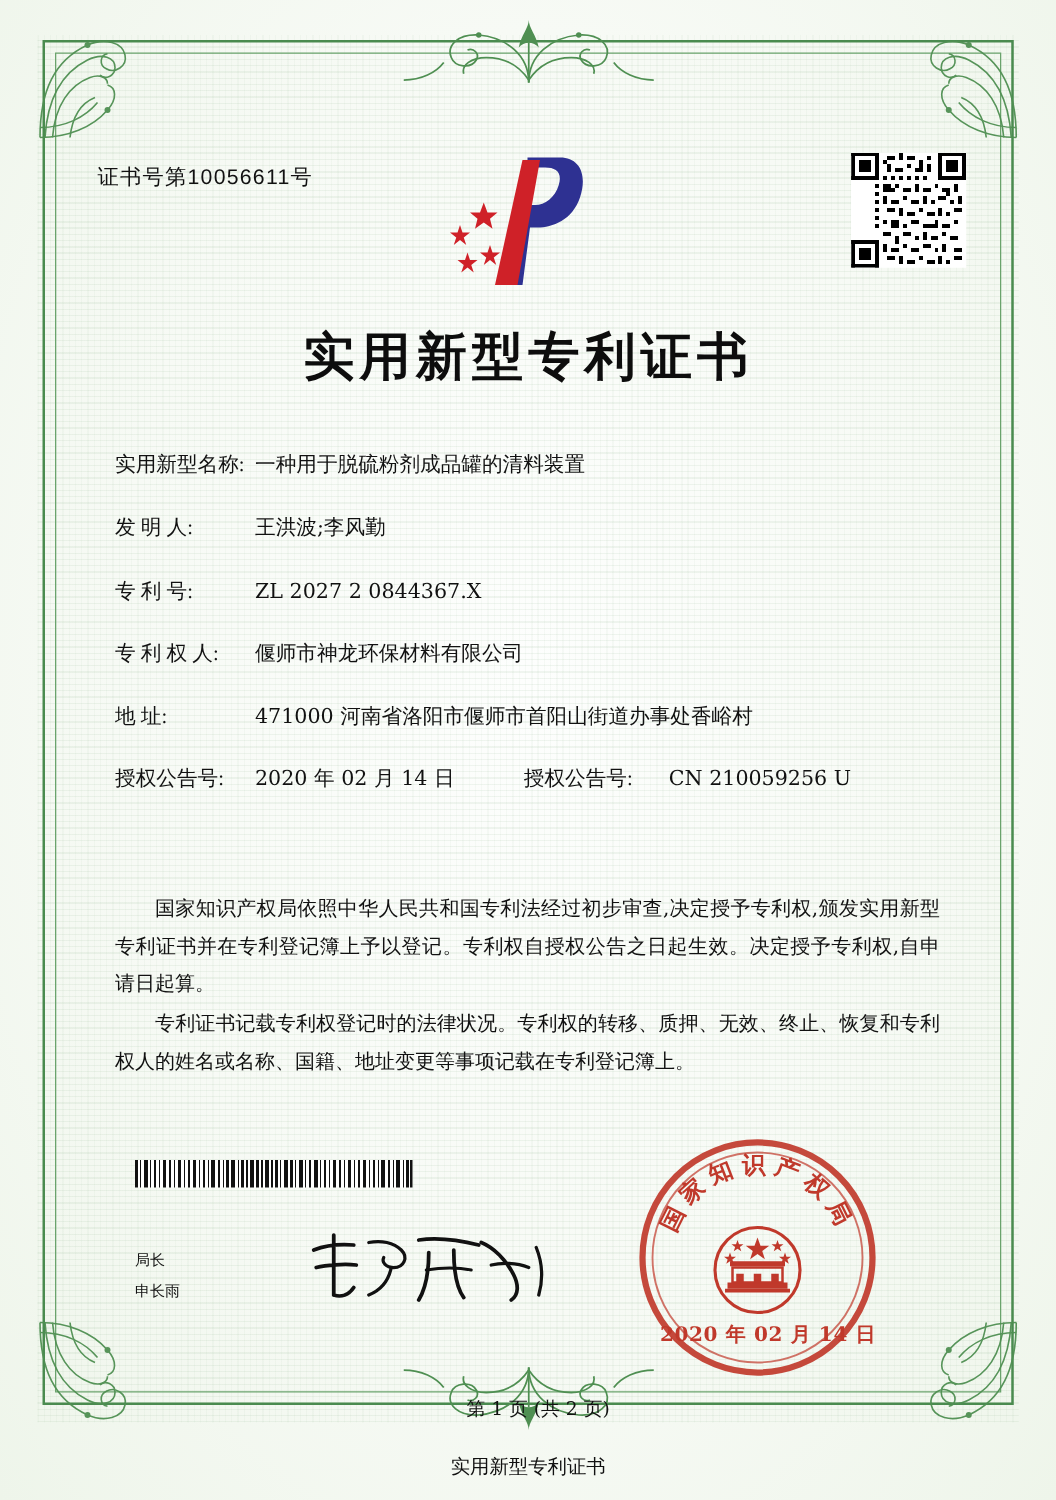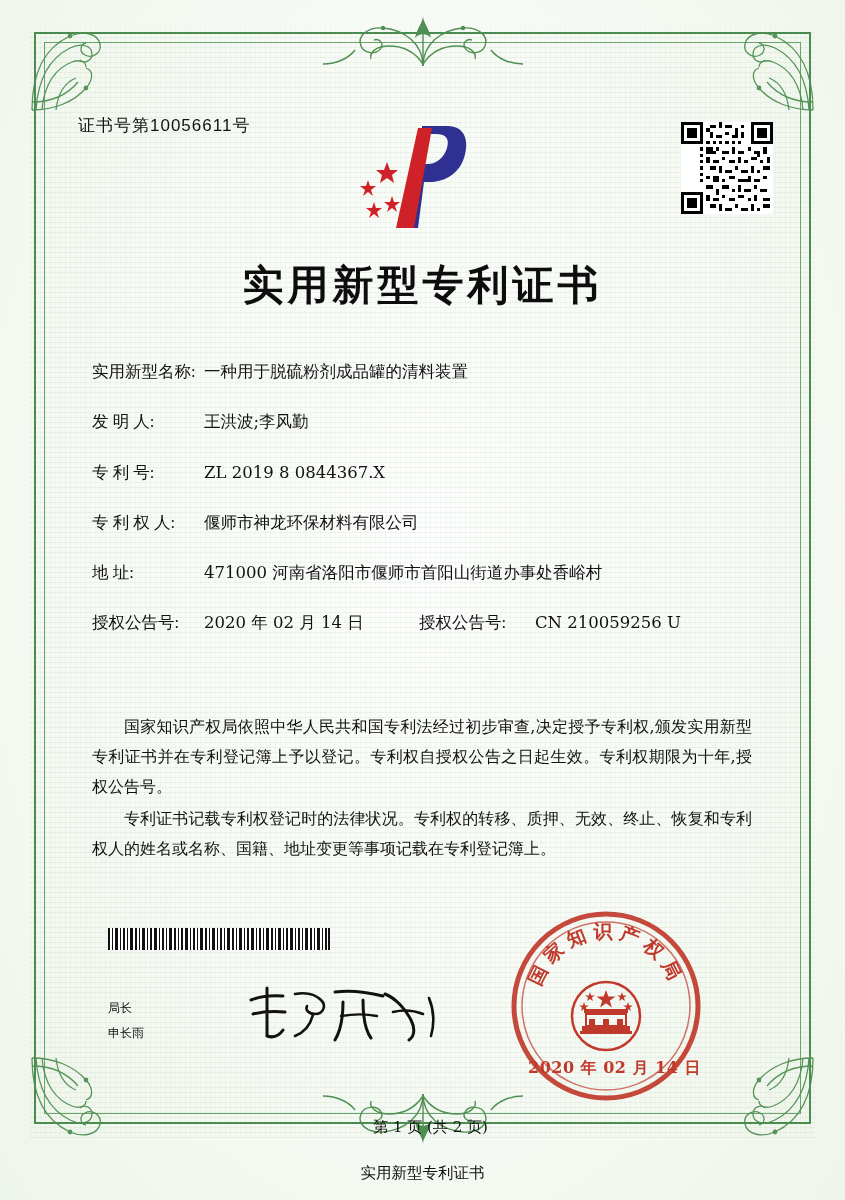--- a/index.html
+++ b/index.html
@@ -83,21 +83,21 @@
   .bottom-flourish svg { width: 100%; height: 100%; display:block; }
 
   
   .content {
     position: absolute;
     left: 0; top: 0; right: 0; bottom: 0;
   }
 
   .cert-number {
     position: absolute;
-    left: 78px; top: 114px;
+    left: 78px; top: 130px;
     font-size: 17px;
     color: #111;
     letter-spacing: 1px;
     font-family: "Liberation Sans", "DejaVu Sans", sans-serif;
   }
 
   
   .logo {
     position: absolute;
     left: 352px; top: 118px;
@@ -464,21 +464,21 @@
         <div class="field-value">一种用于脱硫粉剂成品罐的清料装置</div>
       </div>
 
       <div class="field-row">
         <div class="field-label spread">发 明 人:</div>
         <div class="field-value">王洪波;李风勤</div>
       </div>
 
       <div class="field-row">
         <div class="field-label spread">专 利 号:</div>
-        <div class="field-value">ZL 2019 8 0844367.X</div>
+        <div class="field-value">ZL 2027 2 0844367.X</div>
       </div>
 
 
       <div class="field-row">
         <div class="field-label spread">专 利 权 人:</div>
         <div class="field-value">偃师市神龙环保材料有限公司</div>
       </div>
 
       <div class="field-row">
         <div class="field-label spread">地 址:</div>
@@ -488,21 +488,21 @@
       <div class="field-row inline-two">
         <div class="field-label">授权公告号:</div>
         <div class="field-value">2020 年 02 月 14 日</div>
         <div class="field-label2">授权公告号:</div>
         <div class="field-value">CN 210059256 U</div>
       </div>
 
     </div>
 
     <div class="paragraphs">
-      <p>国家知识产权局依照中华人民共和国专利法经过初步审查,决定授予专利权,颁发实用新型专利证书并在专利登记簿上予以登记。专利权自授权公告之日起生效。专利权期限为十年,授权公告号。</p>
+      <p>国家知识产权局依照中华人民共和国专利法经过初步审查,决定授予专利权,颁发实用新型专利证书并在专利登记簿上予以登记。专利权自授权公告之日起生效。决定授予专利权,自申请日起算。</p>
       <p>专利证书记载专利权登记时的法律状况。专利权的转移、质押、无效、终止、恢复和专利权人的姓名或名称、国籍、地址变更等事项记载在专利登记簿上。</p>
     </div>
 
     <div class="barcode">
       <svg viewBox="0 0 222 22" width="222" height="22" shape-rendering="crispEdges">
         <rect width="222" height="22" fill="#fff"></rect>
         <g fill="#111">
           <rect x="0" y="0" width="2" height="22"></rect>
             <rect x="4" y="0" width="1" height="22"></rect>
           <rect x="7" y="0" width="3" height="22"></rect>

